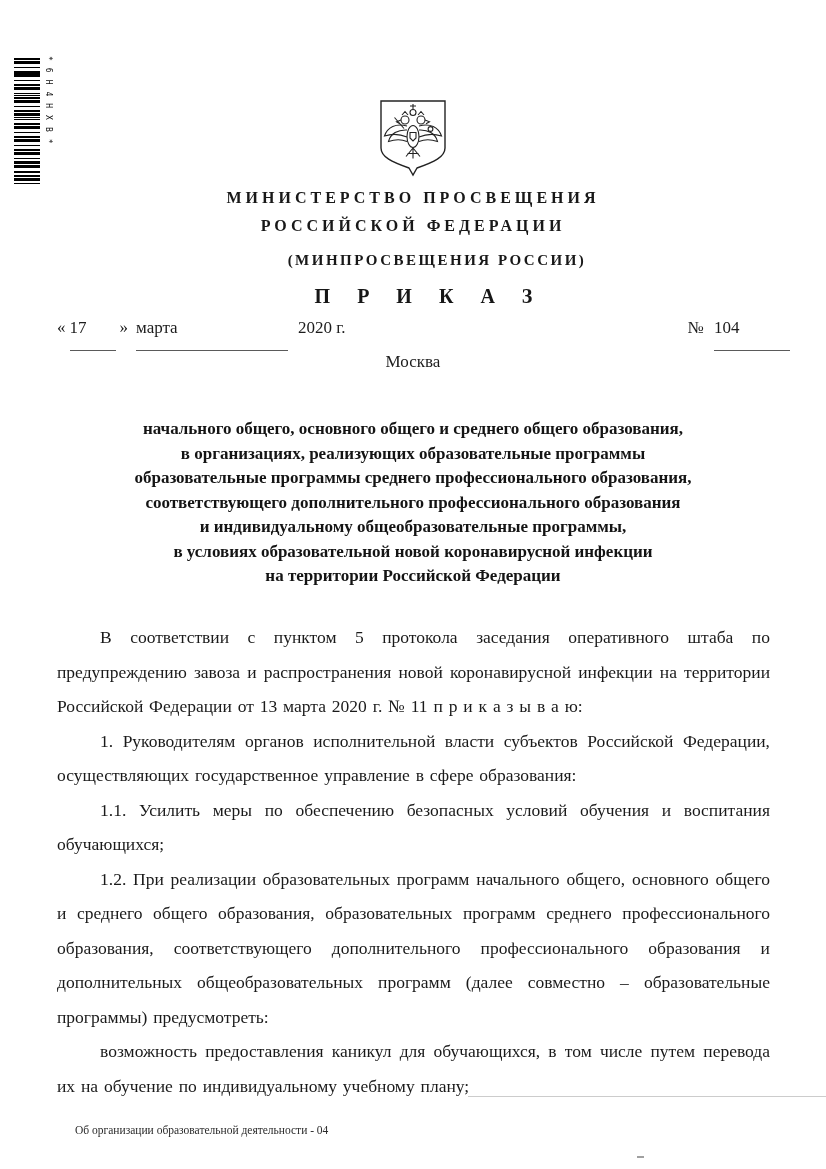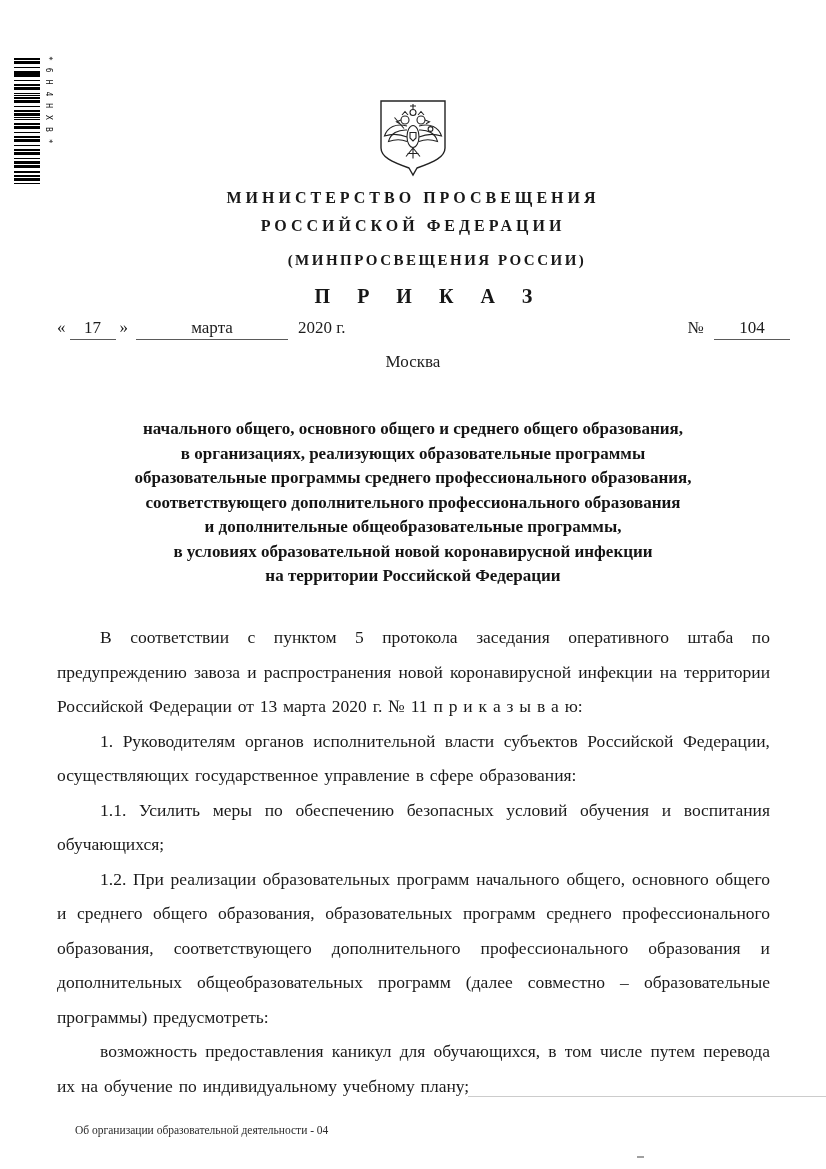--- a/index.html
+++ b/index.html
@@ -28,21 +28,21 @@
 
   .ministry{position:absolute;top:189px;left:0;right:0;text-align:center;font-weight:bold;color:#181818;}
   .ministry .l1{font-size:16px;letter-spacing:4px;}
   .ministry .l2{font-size:16px;letter-spacing:4px;margin-top:10px;}
   .ministry .l3{font-size:15px;letter-spacing:2.5px;margin-top:17px;margin-left:48px;}
 
   .doc-type{position:absolute;top:285px;left:0;right:0;text-align:center;font-weight:bold;font-size:20px;letter-spacing:11px;color:#161616;padding-left:32px;}
 
   .date-row{position:absolute;top:318px;left:57px;right:36px;display:flex;justify-content:space-between;align-items:flex-end;font-size:17px;}
   .date-left > *{vertical-align:baseline;}
-  .blank{display:inline-block;border-bottom:1px solid #5a5a5a;text-align:center;padding-bottom:1px;font-family:Liberation Serif, serif;}
+  .blank{display:inline-block;border-bottom:1px solid #5a5a5a;text-align:left;padding-bottom:12px;font-family:Liberation Serif, serif;}
   .blank.day{width:46px;margin:0 4px;}
   .blank.month{width:152px;margin:0 10px 0 8px;}
   .blank.num{width:76px;margin-left:10px;}
 
   .city{position:absolute;top:352px;left:0;right:0;text-align:center;font-size:17px;}
 
   .subject{position:absolute;top:417px;left:63px;width:700px;text-align:center;font-weight:bold;font-size:17px;line-height:24.5px;color:#141414;}
 
   .body-text{position:absolute;top:620px;left:57px;width:713px;font-size:17.5px;line-height:34.5px;color:#1a1a1a;}
   .body-text p{margin:0;text-align:justify;text-indent:43px;word-spacing:1.5px;}
@@ -99,21 +99,21 @@
     </div>
   </div>
 
   <div class="city">Москва</div>
 
   <div class="subject">
     <div>начального общего, основного общего и среднего общего образования,</div>
     <div>в организациях, реализующих образовательные программы</div>
     <div>образовательные программы среднего профессионального образования,</div>
     <div>соответствующего дополнительного профессионального образования</div>
-    <div>и дополнительные общеобразовательные программы,</div>
+    <div>и индивидуальному общеобразовательные программы,</div>
     <div>в условиях образовательной новой коронавирусной инфекции</div>
     <div>на территории Российской Федерации</div>
   </div>
 
   <div class="body-text">
     <p>В соответствии с пунктом 5 протокола заседания оперативного штаба по предупреждению завоза и распространения новой коронавирусной инфекции на территории Российской Федерации от 13 марта 2020 г. № 11 п р и к а з ы в а ю:</p>
     <p>1. Руководителям органов исполнительной власти субъектов Российской Федерации, осуществляющих государственное управление в сфере образования:</p>
     <p>1.1. Усилить меры по обеспечению безопасных условий обучения и воспитания обучающихся;</p>
     <p>1.2. При реализации образовательных программ начального общего, основного общего и среднего общего образования, образовательных программ среднего профессионального образования, соответствующего дополнительного профессионального образования и дополнительных общеобразовательных программ (далее совместно – образовательные программы) предусмотреть:</p>
     <p>возможность предоставления каникул для обучающихся, в том числе путем перевода их на обучение по индивидуальному учебному плану;</p>

